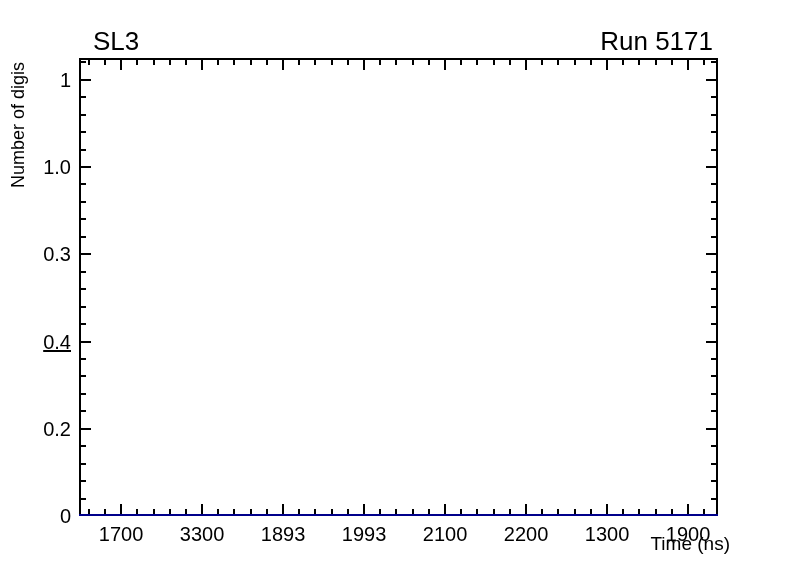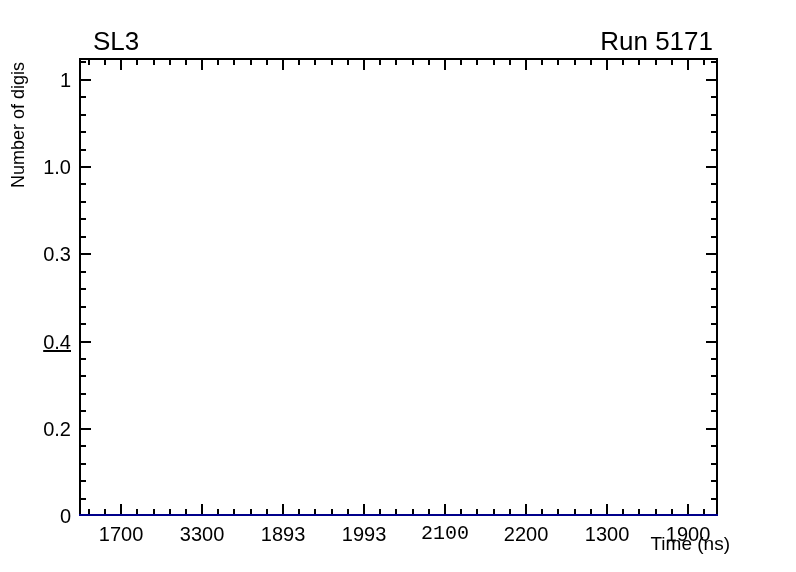--- a/index.html
+++ b/index.html
@@ -201,21 +201,21 @@
       <div class="tick ytick-major" style="left: 80px; top: 78.8095px; width: 11px;"></div>
       <div class="tick ytick-major" style="left: 706px; top: 78.8095px; width: 11px;"></div>
       <div class="tick ytick-minor" style="left: 80px; top: 61.3619px; width: 6px;"></div>
       <div class="tick ytick-minor" style="left: 711px; top: 61.3619px; width: 6px;"></div>
     </div>
   <div id="labels-layer">
       <div class="xticklab" style="left: 121.114px; top: 524px;">1700</div>
       <div class="xticklab" style="left: 202.103px; top: 524px;">3300</div>
       <div class="xticklab" style="left: 283.091px; top: 524px;">1893</div>
       <div class="xticklab" style="left: 364.08px; top: 524px;">1993</div>
-      <div class="xticklab" style="left: 445.068px; top: 524px; font-family: Liberation Mono, monospace;">2100</div>
+      <div class="xticklab" style="left: 445.068px; top: 524px;">2100</div>
       <div class="xticklab" style="left: 526.057px; top: 524px;">2200</div>
       <div class="xticklab" style="left: 607.046px; top: 524px;">1300</div>
       <div class="xticklab" style="left: 688.034px; top: 524px;">1900</div>
       <div class="yticklab" style="right: 725px; top: 516px;">0</div>
       <div class="yticklab" style="right: 725px; top: 428.762px;">0.2</div>
       <div class="yticklab" style="right: 725px; top: 341.524px; text-decoration: underline;">0.4</div>
       <div class="yticklab" style="right: 725px; top: 254.286px;">0.3</div>
       <div class="yticklab" style="right: 725px; top: 167.048px;">1.0</div>
       <div class="yticklab" style="right: 725px; top: 79.8095px;">1</div>
     </div>

